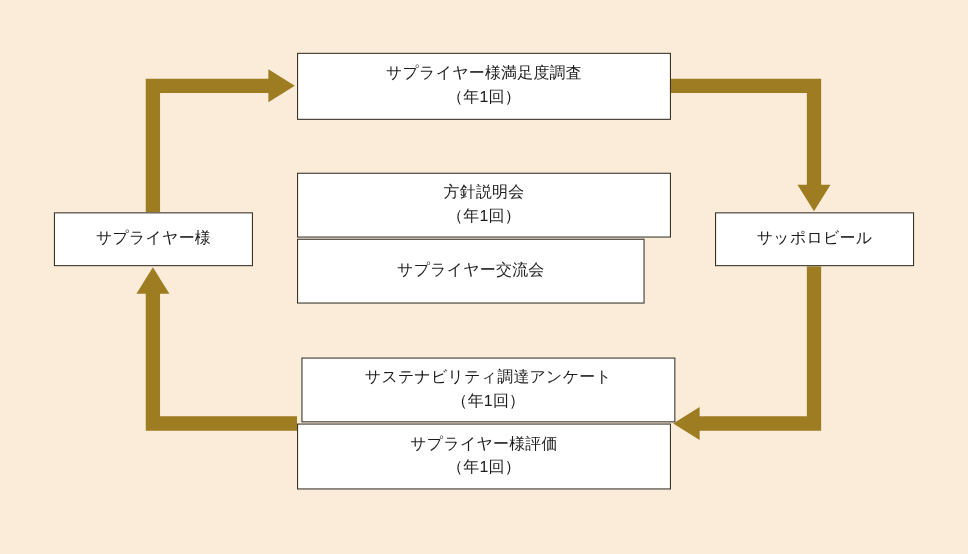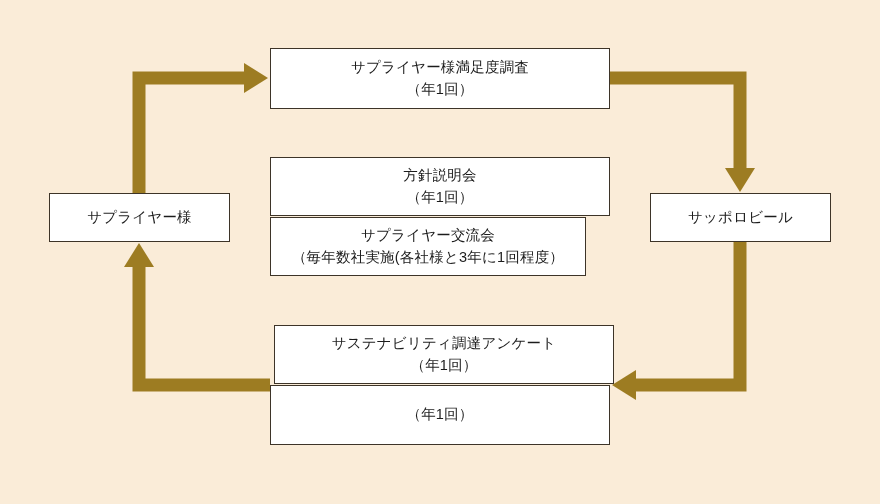--- a/index.html
+++ b/index.html
@@ -118,25 +118,25 @@
     <div class="line2">（年1回）</div>
   </div>
 
   <div class="node" id="node-policy-briefing">
     <div class="line1">方針説明会</div>
     <div class="line2">（年1回）</div>
   </div>
 
   <div class="node" id="node-supplier-exchange">
     <div class="line1">サプライヤー交流会</div>
-    <div class="line2">（毎年数社実施(各社様と3年に1回程度）</div>
   </div>
 
   <div class="node" id="node-sustainability-survey">
     <div class="line1">サステナビリティ調達アンケート</div>
     <div class="line2">（年1回）</div>
   </div>
 
   <div class="node" id="node-supplier-evaluation">
+    <div class="line1">サプライヤー様評価</div>
     <div class="line2">（年1回）</div>
   </div>
 
 </div>
 
 </body></html>

